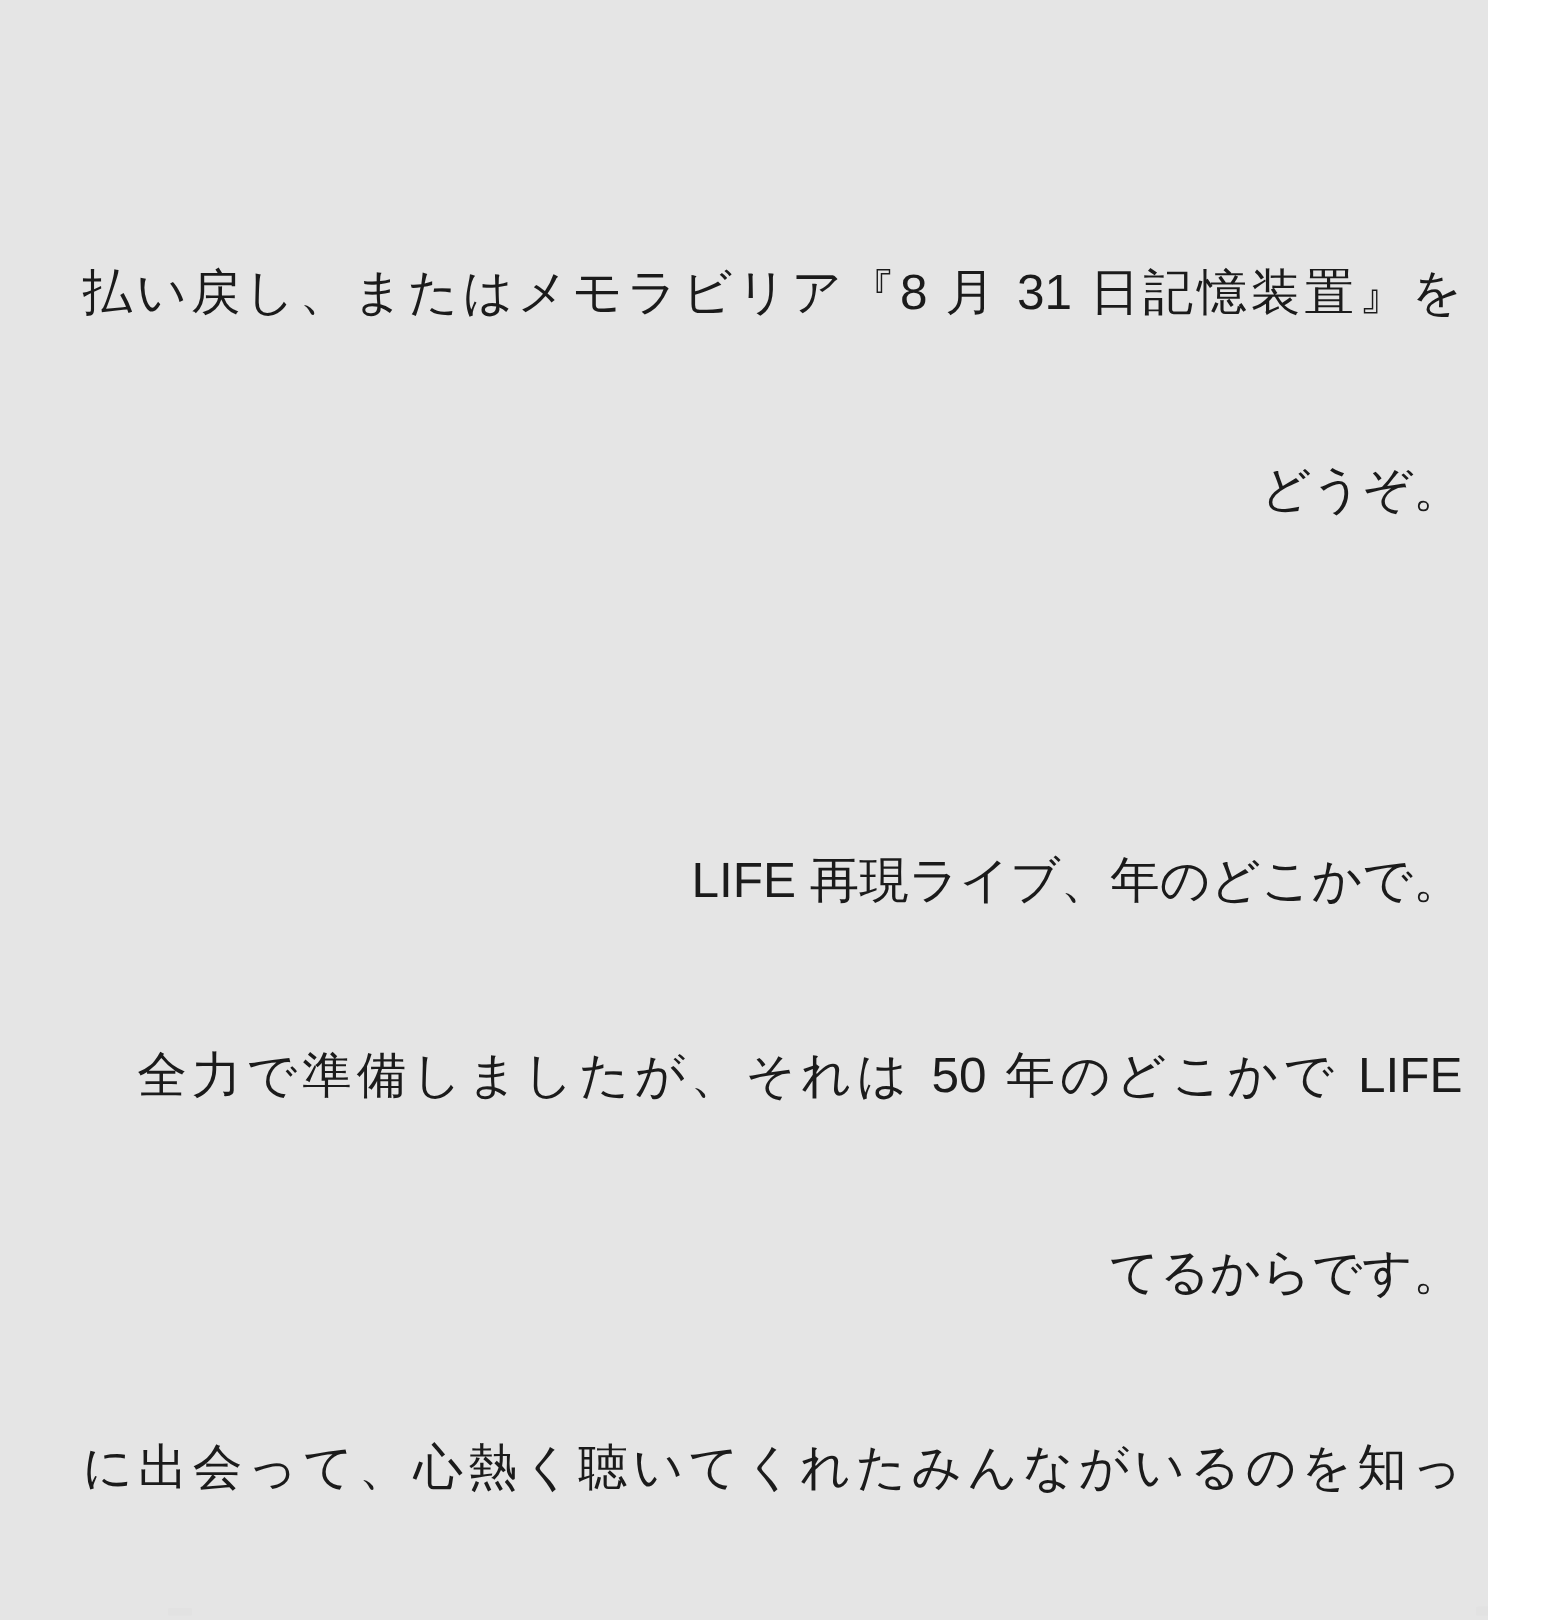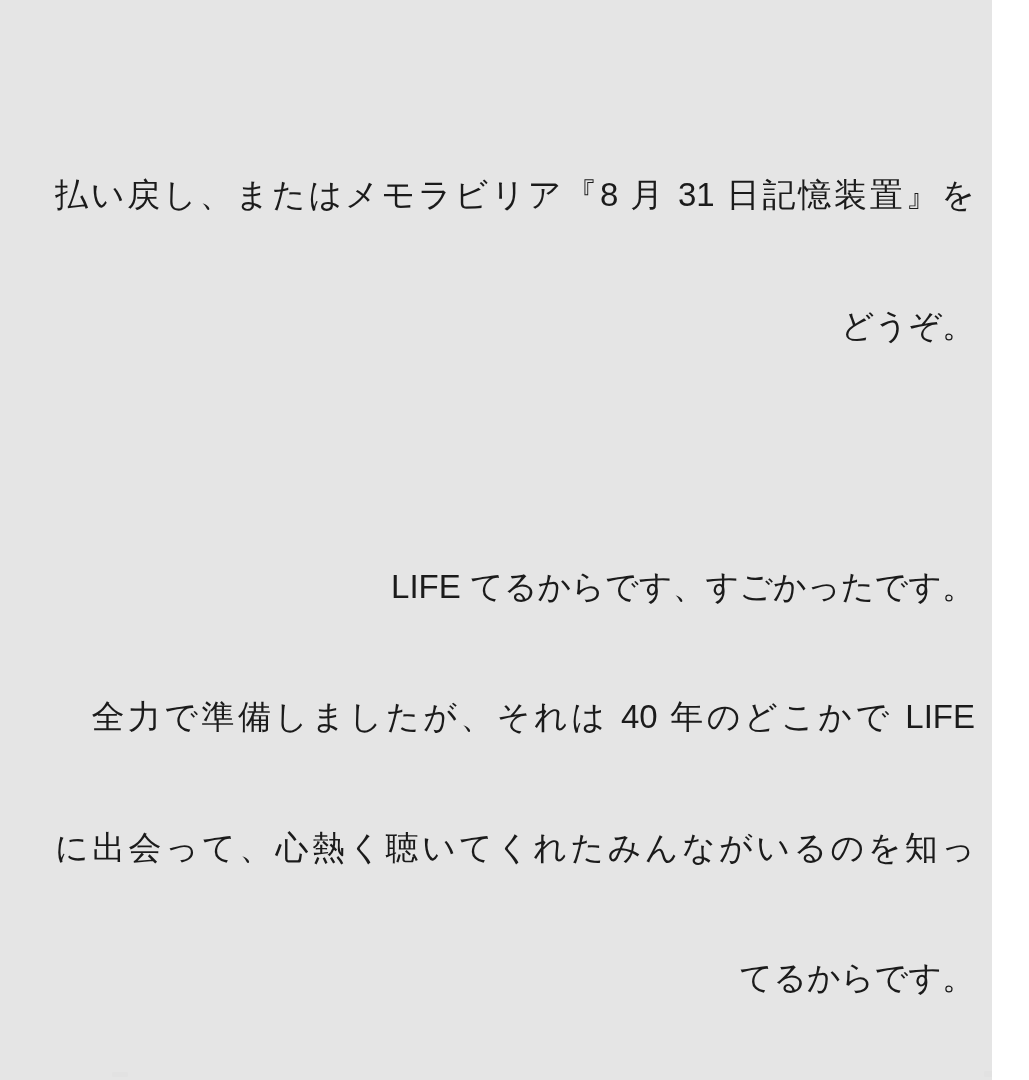--- a/index.html
+++ b/index.html
@@ -69,24 +69,24 @@
 </style>
 </head>
 <body>
 
 <div class="page">
 
   <div class="text-block">
     <div class="line j">払い戻し、またはメモラビリア『8 月 31 日記憶装置』を</div>
     <div class="line">どうぞ。</div>
     <div class="line spacer"></div>
-    <div class="line">　LIFE てるからです、すごかったです。</div>
-    <div class="line j">　全力で準備しましたが、それは 40 年のどこかで LIFE</div>
+    <div class="line">　LIFE 再現ライブ、年のどこかで。</div>
+    <div class="line j">　全力で準備しましたが、それは 50 年のどこかで LIFE</div>
+    <div class="line">てるからです。</div>
     <div class="line j">に出会って、心熱く聴いてくれたみんながいるのを知っ</div>
-    <div class="line">てるからです。</div>
     
     
     
     
     
     
     
     
     
     

